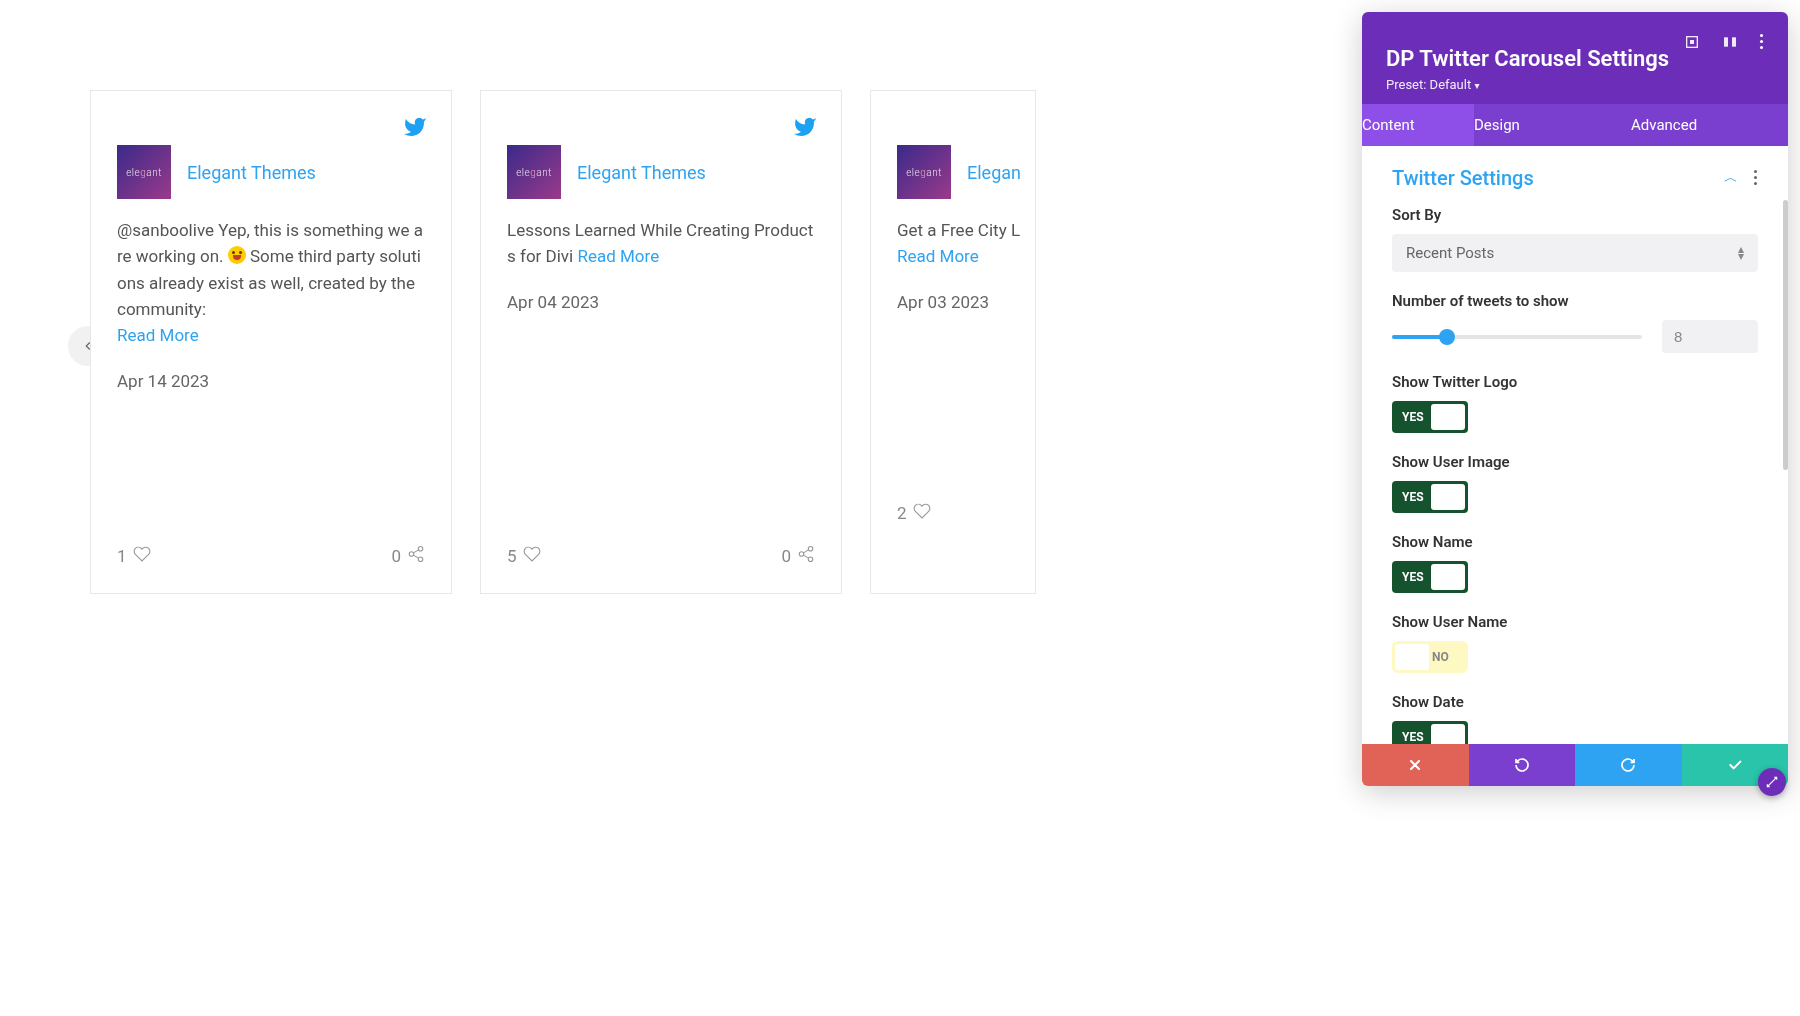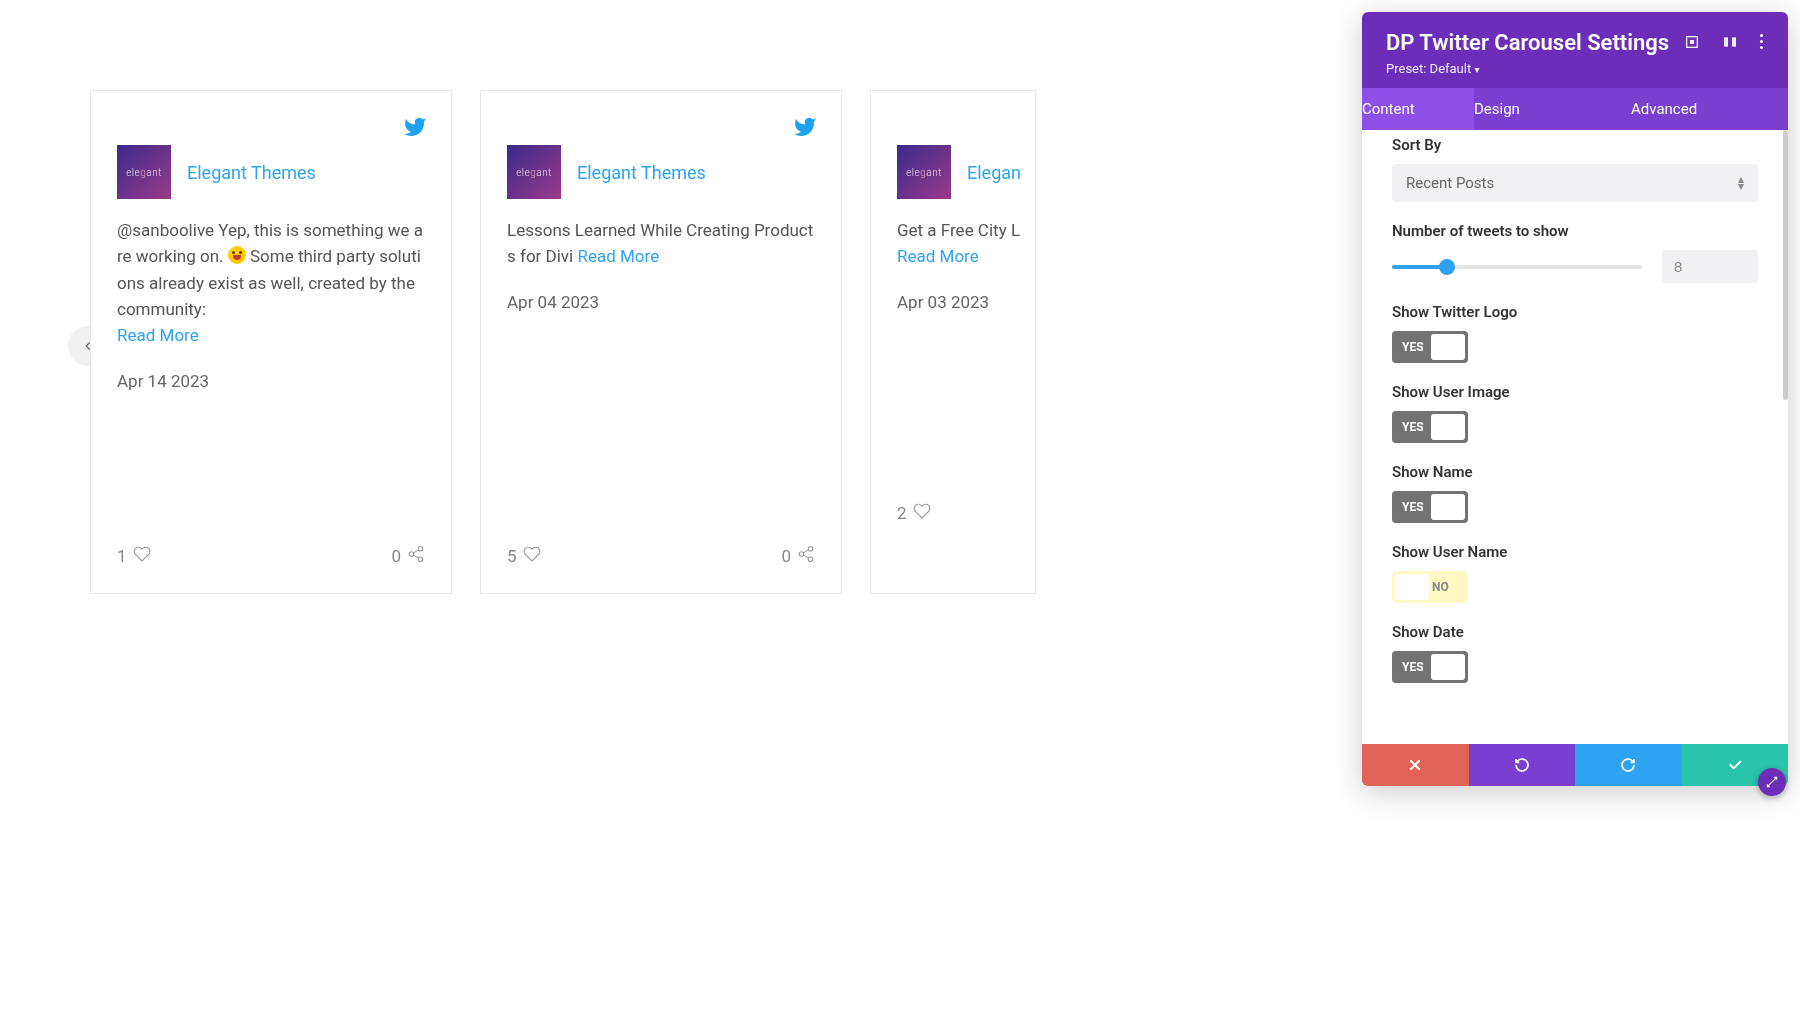--- a/index.html
+++ b/index.html
@@ -34,21 +34,21 @@
 .heart svg, .share svg { width: 18px; height: 18px; stroke: #999; fill: none; stroke-width: 1.5; }
 
 .nav-arrow { position: absolute; left: 68px; top: 326px; width: 40px; height: 40px; border-radius: 50%; background: #f1f1f1; display: flex; align-items: center; justify-content: center; color: #666; cursor: pointer; }
 .nav-arrow svg { width: 14px; height: 14px; stroke: #666; fill: none; stroke-width: 2; }
 
 
 .panel { position: absolute; right: 12px; top: 12px; width: 426px; height: 774px; background: #fff; box-shadow: 0 6px 30px rgba(0,0,0,0.2); display: flex; flex-direction: column; border-radius: 6px; overflow: hidden; }
 
 .panel-header { background: #6c2eb9; color: #fff; padding: 18px 24px 12px 24px; display: flex; align-items: flex-start; justify-content: space-between; }
 .panel-title-wrap { flex: 1; }
-.panel-title { font-size: 22px; font-weight: 600; }
+.panel-title { font-size: 22px; font-weight: 600; margin-top: 16px; }
 .preset { font-size: 13px; opacity: 0.9; margin-top: 6px; }
 .preset-caret { font-size: 10px; }
 .header-icons { display: flex; align-items: center; gap: 22px; margin-top: 4px; }
 .header-icons .hico { width: 16px; height: 16px; fill: #fff; opacity: 0.9; cursor: pointer; }
 .header-icons .dots { width: 4px; height: 16px; position: relative; cursor: pointer; }
 .header-icons .dots span { position: absolute; width: 3px; height: 3px; background: #fff; border-radius: 50%; left: 0; }
 .header-icons .dots span:nth-child(1){ top:0; } .header-icons .dots span:nth-child(2){ top:6px; } .header-icons .dots span:nth-child(3){ top:12px; }
 
 .tabs { display: flex; background: #7a3fce; color: #fff; }
 .tab { flex: 1; text-align: left; padding: 12px 0; font-size: 15px; cursor: pointer; }
@@ -72,21 +72,21 @@
 .select-caret::before { content:"▴"; display:block; line-height:7px; }
 .select-caret::after { content:"▾"; display:block; line-height:7px; }
 
 .slider-row { display: flex; align-items: center; gap: 20px; }
 .slider-track { flex: 1; height: 4px; background: #e5e5e8; position: relative; border-radius: 2px; }
 .slider-fill { position: absolute; left: 0; top: 0; height: 4px; background: #2ea3f2; border-radius: 2px; width: 22%; }
 .slider-thumb { position: absolute; top: 50%; left: 22%; transform: translate(-50%,-50%); width: 16px; height: 16px; background: #2ea3f2; border-radius: 50%; cursor: pointer; }
 .slider-input { width: 96px; background: #f1f1f3; border: none; border-radius: 4px; padding: 8px 12px; font-size: 15px; color: #888; }
 
 .toggle { width: 76px; height: 32px; border-radius: 4px; display: inline-flex; align-items: center; position: relative; font-size: 12px; font-weight: 700; color: #fff; cursor: pointer; }
-.toggle.yes { background: #737373; }
+.toggle.yes { background: #14532d; }
 .toggle.yes .tlabel { margin-left: 10px; }
 .toggle.yes .tknob { right: 3px; }
 .toggle.no { background: #fef9c3; color: #888; border-radius: 6px; }
 .toggle.no .tlabel { margin-left: 40px; }
 .toggle.no .tknob { left: 3px; }
 .tknob { position: absolute; top: 3px; width: 34px; height: 26px; background: #fff; border-radius: 3px; }
 
 .panel-footer { display: flex; height: 42px; }
 .fbtn { flex: 1; display: flex; align-items: center; justify-content: center; cursor: pointer; }
 .fbtn svg { width: 16px; height: 16px; fill: #fff; }
@@ -233,20 +233,31 @@
         </div>
     </div>
   </div>
 
   <div class="tabs">
     <div class="tab active">Content</div>
     <div class="tab">Design</div>
     <div class="tab">Advanced</div>
   </div>
 
+  <div class="section-head">
+    <div class="section-title">Twitter Settings</div>
+    <div class="section-icons">
+      <span class="collapse">︿</span>
+      <div class="dots2">
+          <span></span>
+          <span></span>
+          <span></span>
+        </div>
+    </div>
+  </div>
 
   <div class="panel-body">
     <div class="field-label" style="margin-top:6px">Sort By</div>
     <div class="select-box">
       <span>Recent Posts</span>
       <span class="select-caret"></span>
     </div>
 
     <div class="field-label">Number of tweets to show</div>
     <div class="slider-row">

